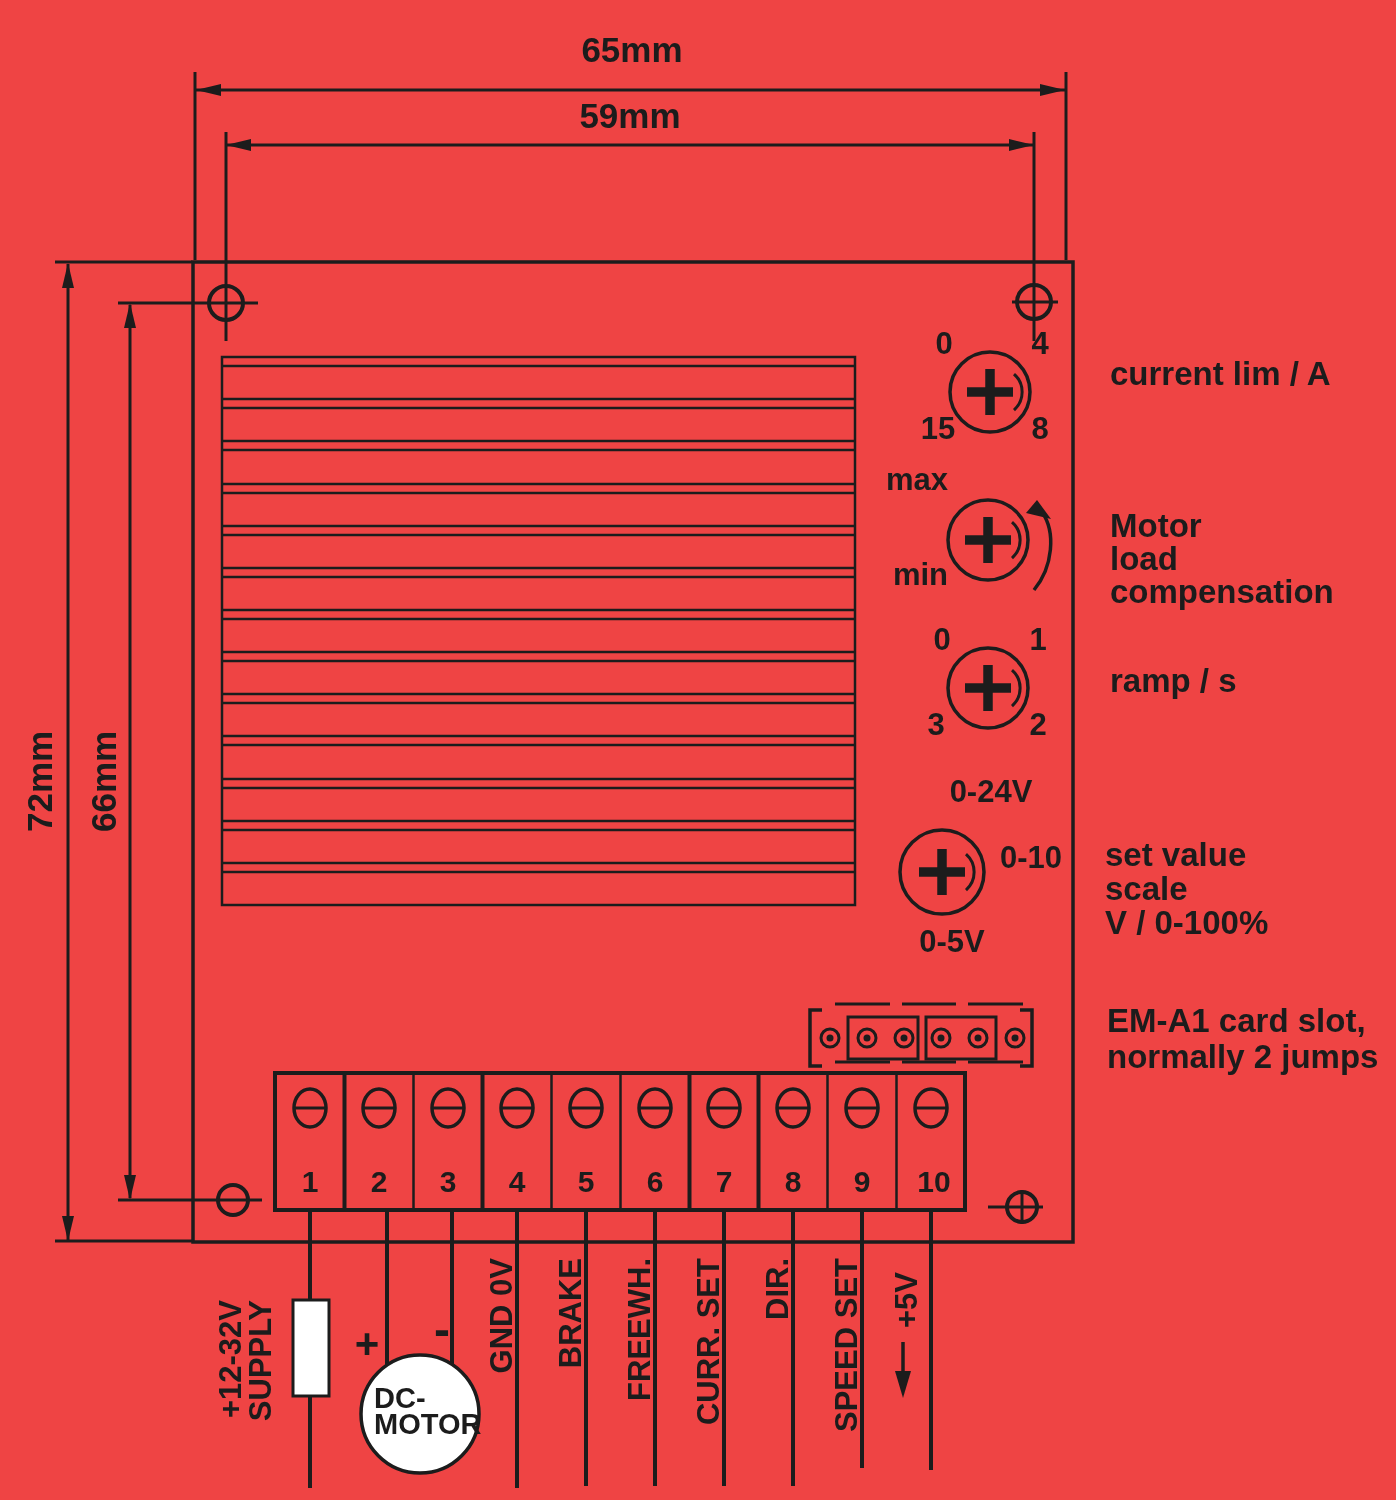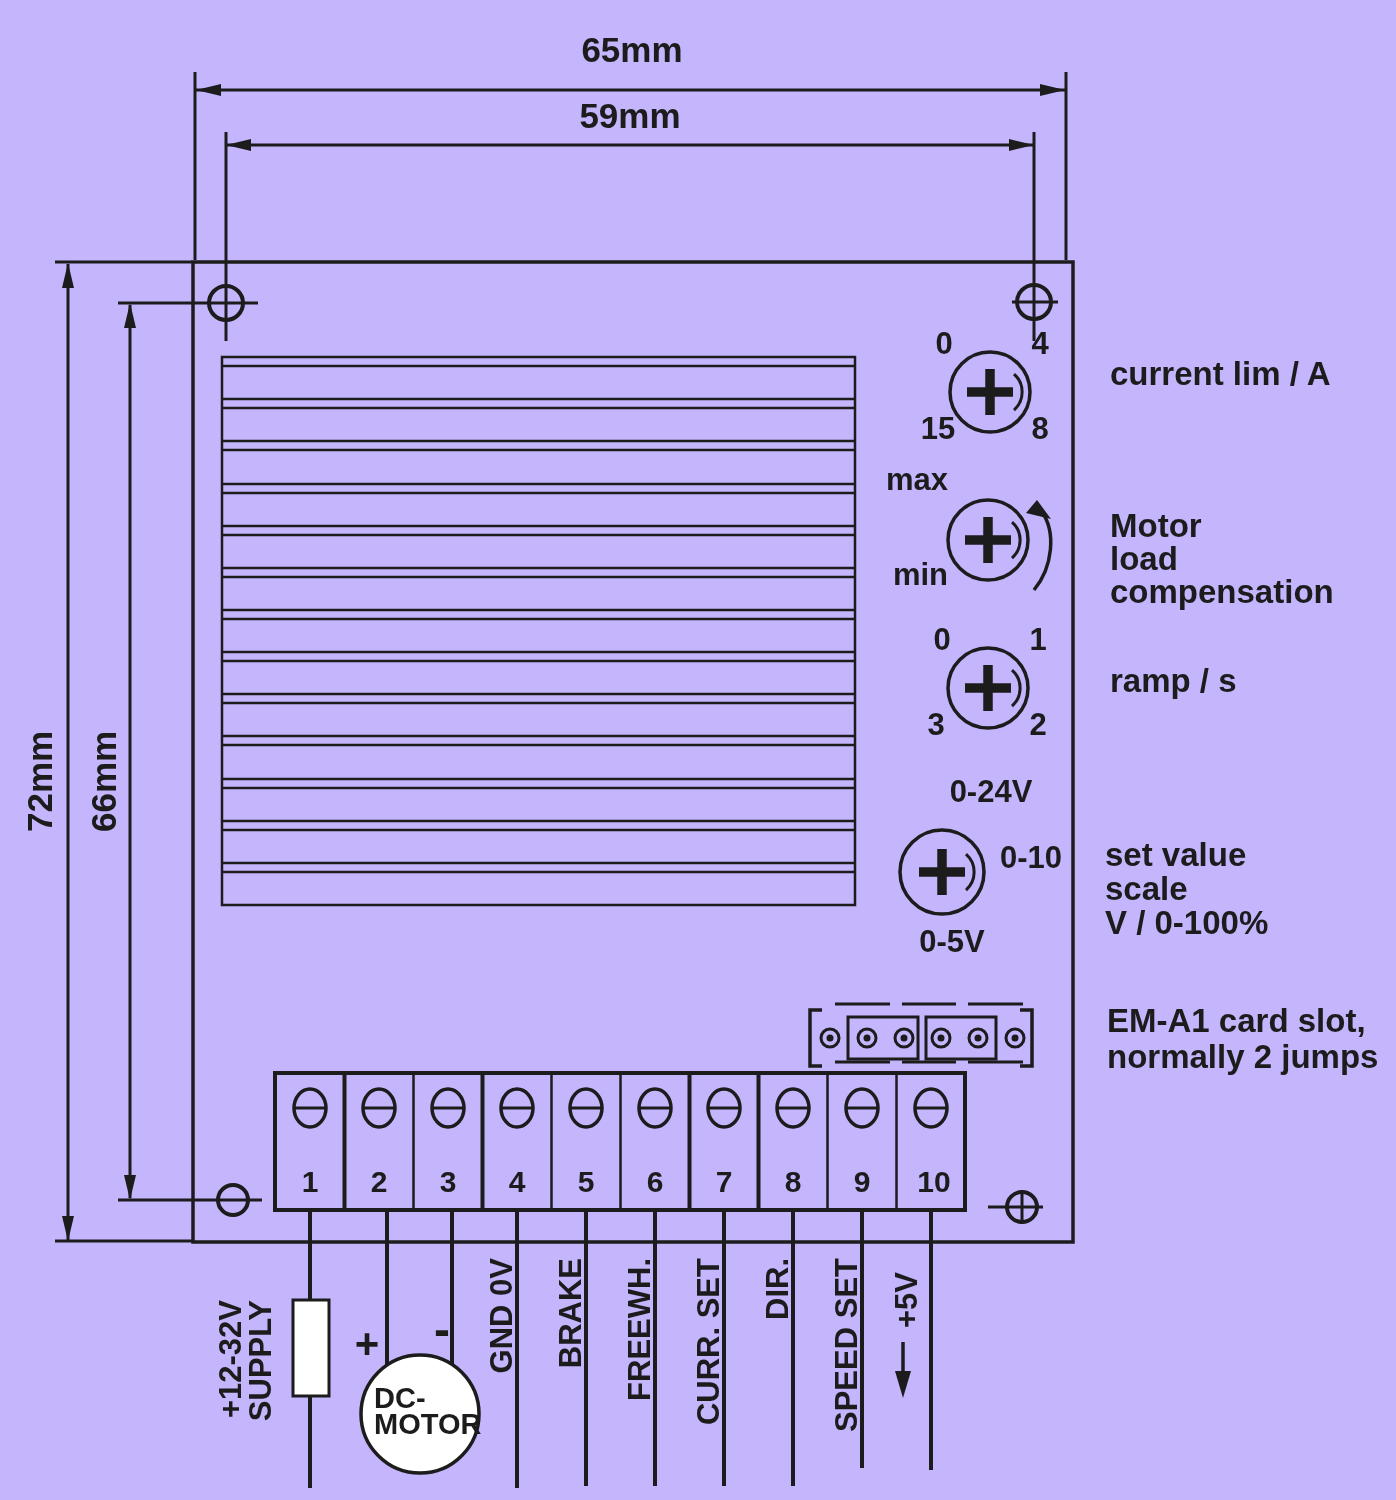--- a/index.html
+++ b/index.html
@@ -1,16 +1,16 @@
 <!DOCTYPE html>
 <html><head>
 <meta charset="utf-8">
 <style>
   html,body{margin:0;padding:0;background:#ffffff;}
-  .stage{position:relative;width:1396px;height:1500px;background:#c4b5fd;overflow:hidden;}
+  .stage{position:relative;width:1396px;height:1500px;background:#ef4444;overflow:hidden;}
   svg{display:block;}
   svg line, svg path.ln, svg rect.ln, svg circle.ln, svg ellipse.ln, svg polyline.ln{
     stroke:#1c1c1c; fill:none; stroke-linecap:butt;
   }
   svg rect.fuse{fill:#ffffff;}
   svg circle.wh{fill:#ffffff;}
   svg polygon.ah{fill:#1c1c1c;stroke:none;}
   svg circle.dot{fill:#1c1c1c;stroke:none;} .w25{stroke-width:2.5px;} .w3{stroke-width:3px;}
   .w35{stroke-width:3.5px;} .w4{stroke-width:4px;} .w9{stroke-width:9.5px;}
   svg text{fill:#1c1c1c;font-family:"Liberation Sans","DejaVu Sans",sans-serif;font-weight:bold;}

